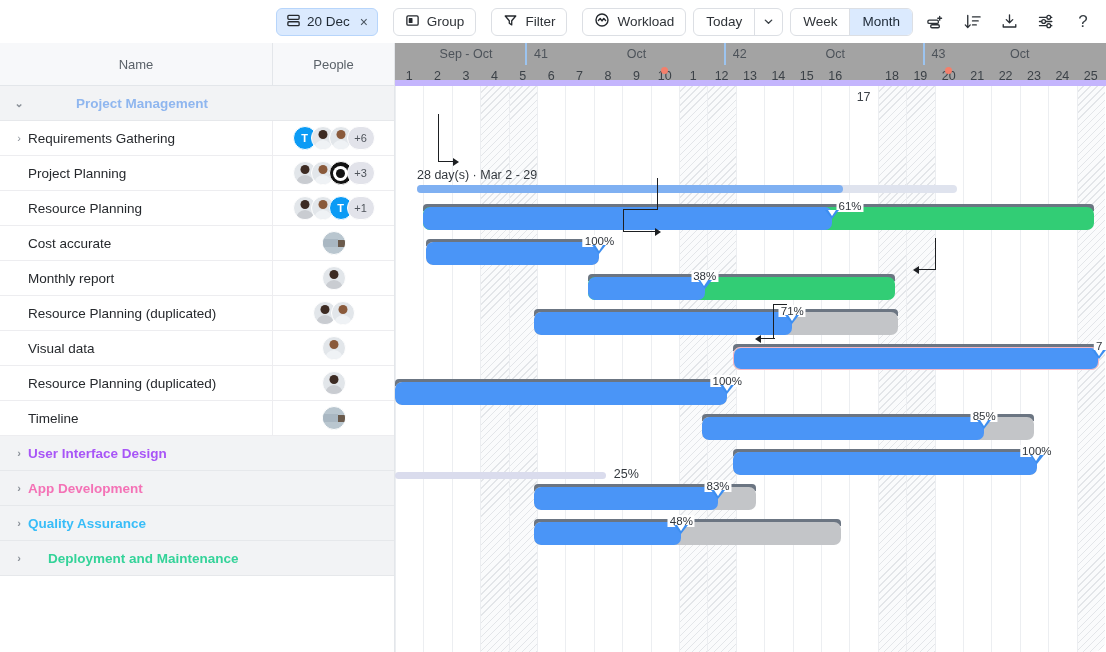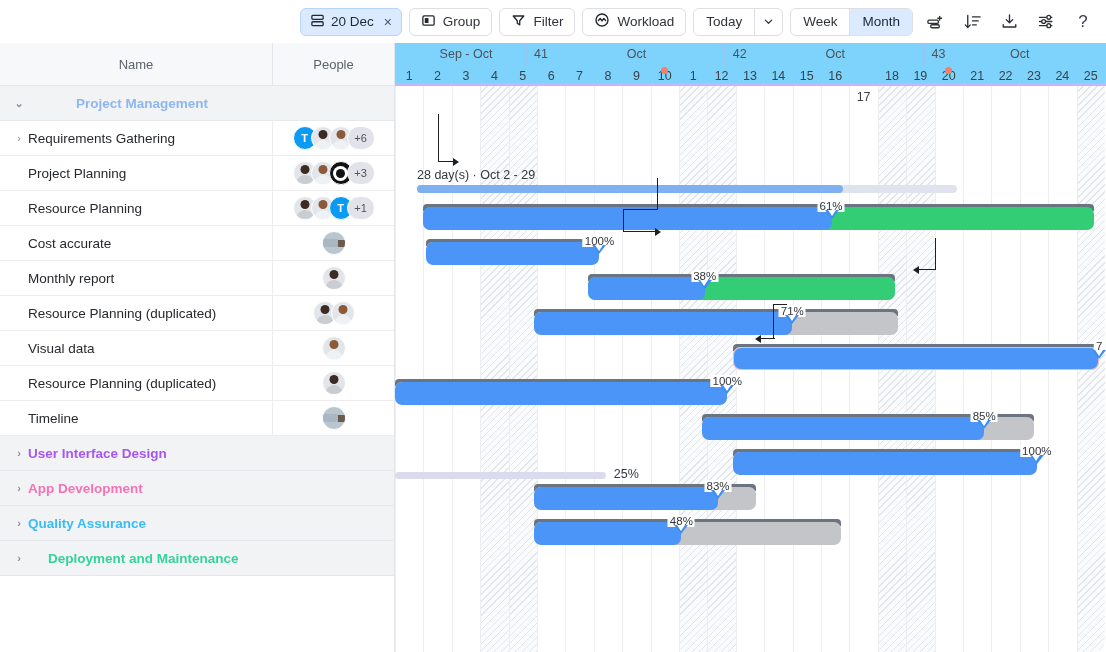--- a/index.html
+++ b/index.html
@@ -26,20 +26,21 @@
     padding-right: 8px;
     gap: 7px;
   }
   .tb-btn {
     display: flex; align-items: center; gap: 7px;
     height: 28px; padding: 0 11px;
     border: 1px solid #dcdfe4; border-radius: 6px;
     background: #fff; color: #2f3338;
     font-size: 13.5px; white-space: nowrap;
     cursor: pointer;
+    margin-left: 8px;
   }
   .tb-btn.chip {
     background: #dbeafe; border: 1px solid #b7d5fb; color: #1f2933;
     padding: 0 9px 0 9px; gap: 6px;
   }
   .chip-x { font-size: 14px; color: #4a5560; margin-left: 4px; }
   .seg {
     display: flex; height: 28px;
     border: 1px solid #dcdfe4; border-radius: 6px; overflow: hidden; background: #fff;
   }
@@ -152,21 +153,21 @@
   .av.dark .logo::after {
     content:""; position:absolute; left:3px; top:3px; width:9px; height:9px;
     border-radius:50%; background:#121212;
   }
 
   
   .right-pane {
     position: absolute; left: 395px; top: 0; width: 711px; height: 609px;
     background: #fff; overflow: hidden;
   }
-  .tl-head { position: relative; height: 43px; border-bottom: 3px solid #c4b5fd; background: #7dd3fc; }
+  .tl-head { position: relative; height: 43px; border-bottom: 6px solid #c4b5fd; background: #a3a3a3; }
   .tl-month {
     position: absolute; top: 0; height: 22px;
     display: flex; align-items: center; justify-content: center;
     font-size: 12.5px; color: #4d535a;
   }
   .tl-weekno {
     position: absolute; top: 0; height: 22px;
     display: flex; align-items: center;
     font-size: 12.5px; color: #4d535a; padding-left: 7px;
     border-left: 2px solid #9cc4f0;
@@ -594,30 +595,30 @@
           <div class="vline" style="left: 426px;"></div>
           <div class="vline" style="left: 454.4px;"></div>
           <div class="vline" style="left: 482.8px;"></div>
           <div class="vline" style="left: 511.2px;"></div>
           <div class="vline" style="left: 539.6px;"></div>
           <div class="vline" style="left: 568px;"></div>
           <div class="vline" style="left: 596.4px;"></div>
           <div class="vline" style="left: 624.8px;"></div>
           <div class="vline" style="left: 653.2px;"></div>
           <div class="vline" style="left: 681.6px;"></div>
-          <div class="barlabel" style="left: 22px; top: 82px;">28 day(s) · Oct 2 - 29</div>
+          <div class="barlabel" style="left: 22px; top: 82px;">28 day(s) · Mar 2 - 29</div>
           <div class="summary-track" style="left: 22px; top: 99px; width: 539.6px;"></div>
           <div class="summary-bar" style="left: 22px; top: 99px; width: 426px;"></div>
           <div class="task" style="left: 28.4px; top: 118px; width: 670.24px;">
             <div class="shadowtop"></div>
             <div class="track" style="background: rgb(50, 205, 117);">
               <div class="fill" style="width: 61%; background: rgb(74, 149, 247);"></div>
             </div>
           </div>
-          <div class="pct" style="left: 436px; top: 114px; text-align: center;">61%</div>
+          <div class="pct" style="left: 455px; top: 114px; text-align: center;">61%</div>
           <div class="marker" style="left: 437.246px; top: 124px;"></div>
           <div class="task" style="left: 31.24px; top: 153px; width: 173.24px;">
             <div class="shadowtop"></div>
             <div class="track" style="background: rgb(195, 197, 200);">
               <div class="fill" style="width: 100%; background: rgb(74, 149, 247);"></div>
             </div>
           </div>
           <div class="pct" style="left: 204.48px; top: 149px;">100%</div>
           <div class="marker" style="left: 204.48px; top: 159px;"></div>
           <div class="task" style="left: 193.12px; top: 188px; width: 306.72px;">

